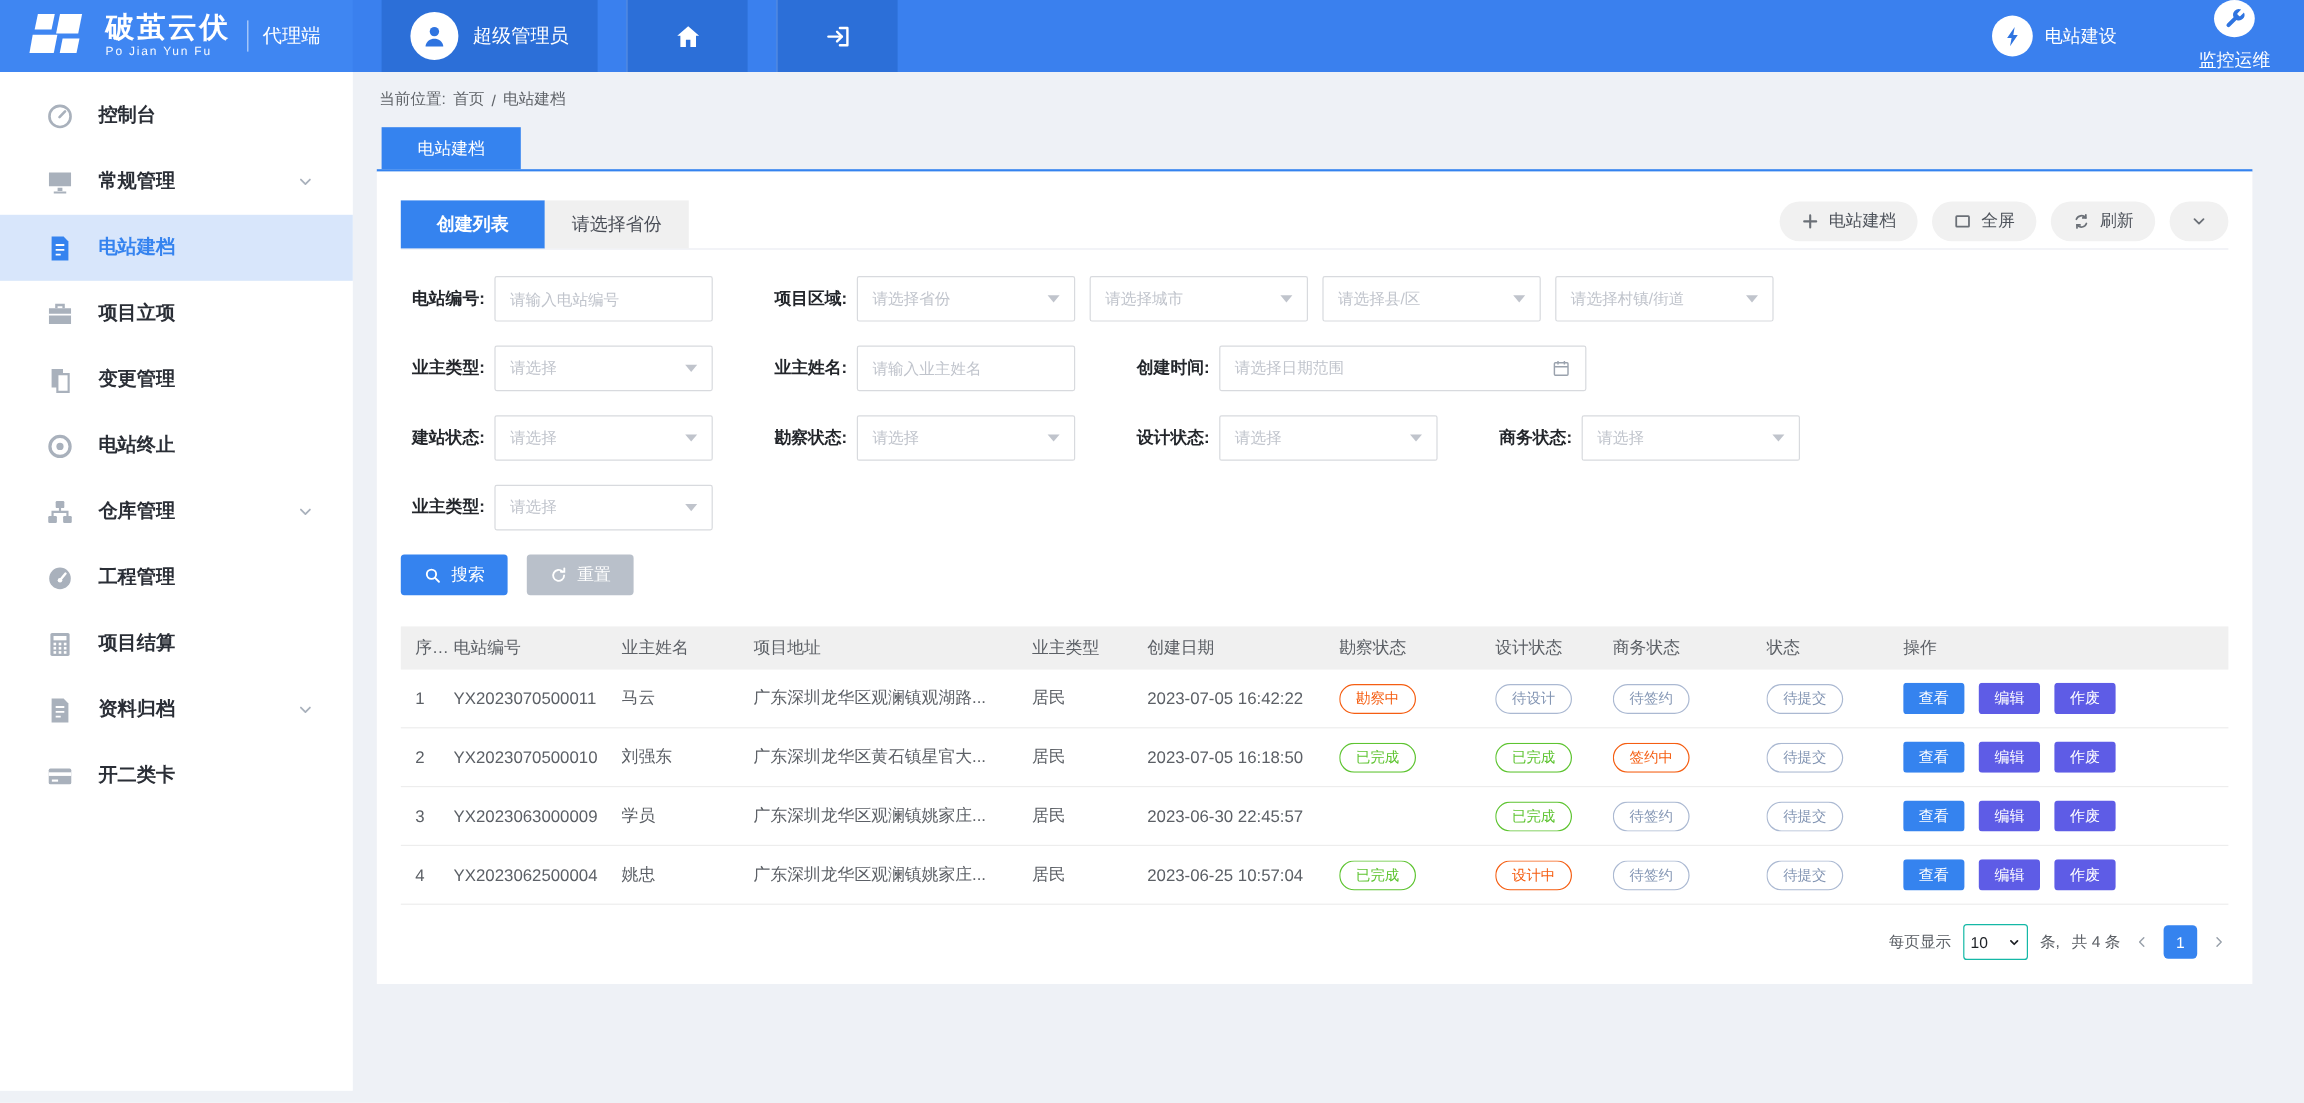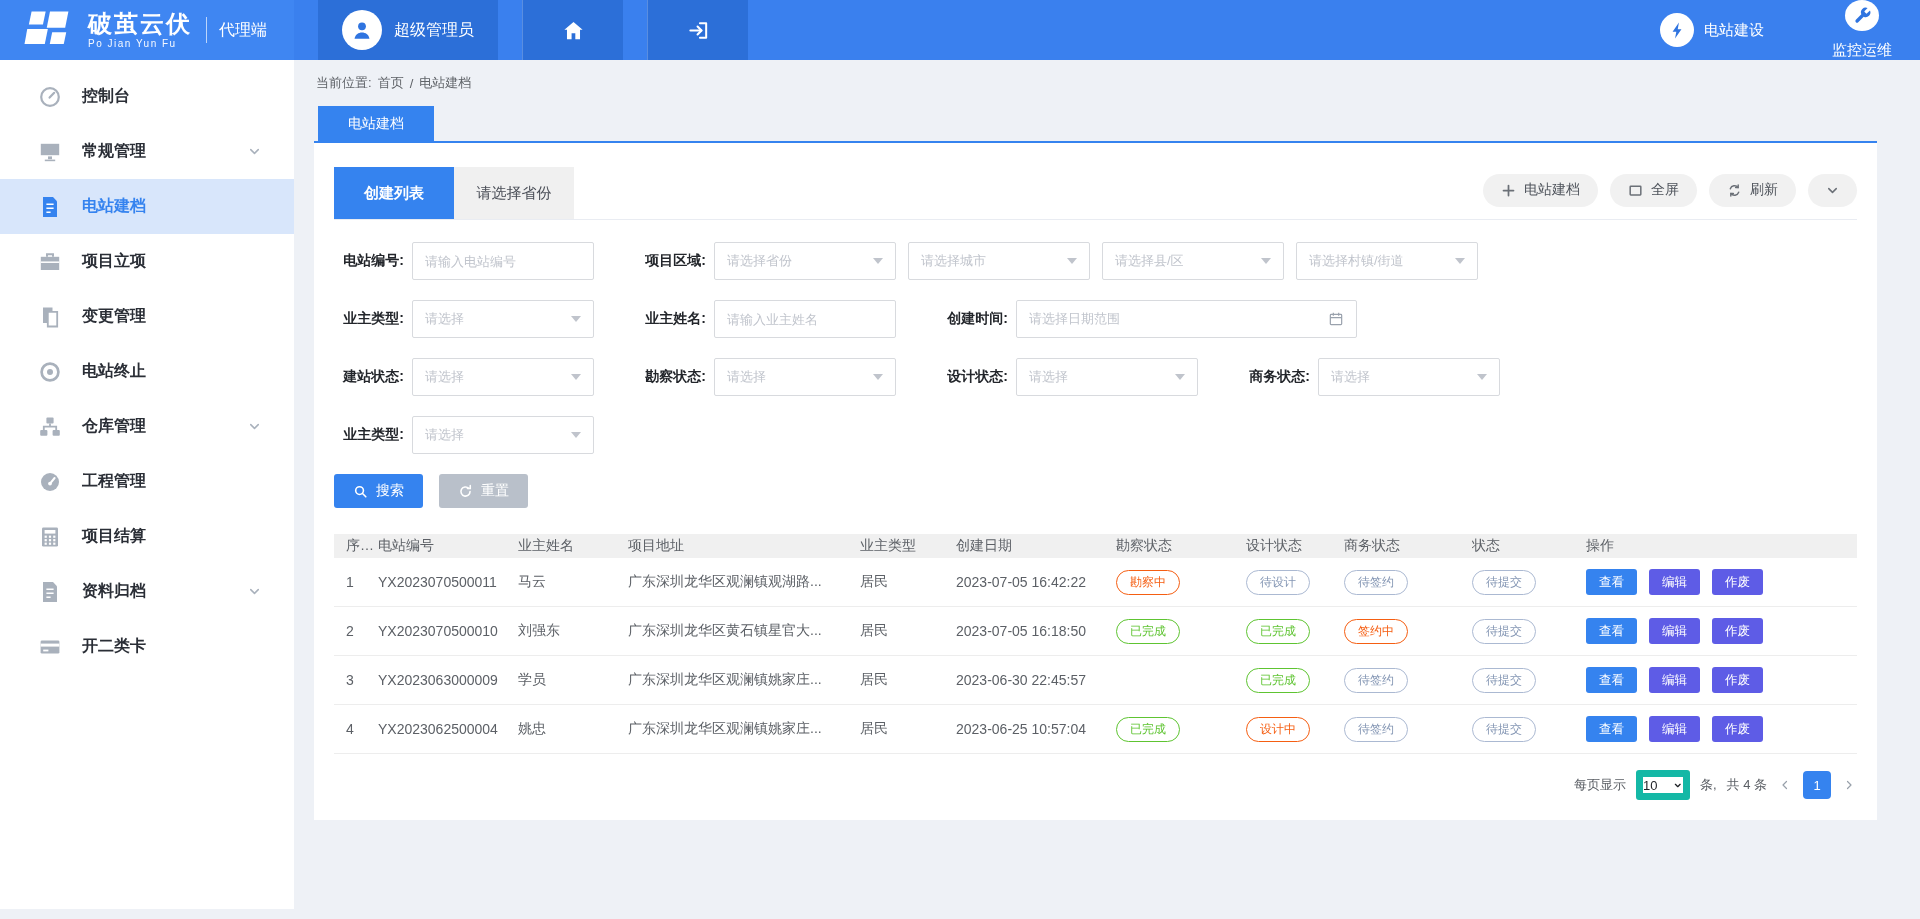--- a/index.html
+++ b/index.html
@@ -45,21 +45,21 @@
   .main{flex:1;padding:0 43px 0 20px;}
   .breadcrumb{height:46px;display:flex;align-items:center;gap:6px;font-size:13px;color:#5f6368;padding-left:2px;}
   .crumb-link{cursor:pointer;}
   .page-tabs{border-bottom:2px solid #3583ef;padding-left:4px;}
   .page-tab{display:inline-flex;width:116px;height:35px;align-items:center;justify-content:center;
             background:#3583ef;color:#fff;font-size:14px;cursor:pointer;}
 
   
   .card{background:#fff;padding:24px 20px 20px;}
   .tabs-row{display:flex;align-items:center;border-bottom:1px solid #e9ecf2;}
-  .tab{width:120px;height:52px;display:flex;align-items:center;justify-content:center;
+  .tab{width:120px;height:40px;display:flex;align-items:center;justify-content:center;
        font-size:15px;cursor:pointer;}
   .tab.active{background:#3583ef;color:#fff;font-weight:700;}
   .tab.inactive{background:#f0f0f0;color:#4a4e57;}
   .toolbar{margin-left:auto;display:flex;align-items:center;gap:12px;margin-bottom:6px;}
   .pill{height:33px;padding:0 18px;border-radius:17px;background:#f1f1f1;color:#4e535b;
         display:flex;align-items:center;gap:8px;font-size:14px;cursor:pointer;border:none;}
   .pill .icon{width:15px;height:15px;color:#6b7077;}
   .pill.pill-sm{padding:0 17px;}
 
   
@@ -68,55 +68,55 @@
   .f-group{display:flex;align-items:center;}
   .f-group.gap{margin-left:42px;}
   .f-group.no-label{margin-left:12px;}
   .f-label{width:70px;text-align:right;font-size:14px;font-weight:700;color:#23262b;
            margin-right:8px;white-space:nowrap;}
   .f-field{height:38px;border:1px solid #d8dade;border-radius:2px;background:#fff;
            display:flex;align-items:center;padding:0 12px;font-size:13px;color:#c0c4cc;cursor:pointer;}
   input.f-field{cursor:text;color:#333;}
   input.f-field::placeholder{color:#c0c4cc;}
   .f-w{width:182px;}
-  .f-date{width:341px;justify-content:space-between;}
+  .f-date{width:306px;justify-content:space-between;}
   .f-select{justify-content:space-between;}
   .caret{width:0;height:0;border-left:5px solid transparent;border-right:5px solid transparent;
          border-top:6px solid #c0c4cc;flex-shrink:0;margin-left:8px;}
   .cal-icon{width:16px;height:16px;color:#9aa2ad;flex-shrink:0;}
 
   .actions-row{display:flex;gap:16px;margin-top:4px;}
   .btn{height:34px;padding:0 19px;border:none;border-radius:3px;color:#fff;font-size:14px;
        display:flex;align-items:center;gap:8px;cursor:pointer;}
   .btn .icon{width:15px;height:15px;color:#fff;}
   .btn-search{background:#3583ef;}
   .btn-reset{background:#b9c0ca;}
 
   
   .table{margin-top:26px;}
   .t-head,.t-row{display:grid;align-items:center;
     grid-template-columns:44px 140px 110px 232px 96px 160px 130px 98px 128px 114px 1fr;}
-  .t-head{height:24px;background:#f0f0f0;color:#5c6066;font-size:14px;}
+  .t-head{height:36px;background:#f0f0f0;color:#5c6066;font-size:14px;}
   .t-row{height:49px;border-bottom:1px solid #ededed;font-size:14px;color:#5c6066;}
   .t-cell{overflow:hidden;white-space:nowrap;text-overflow:ellipsis;padding-right:8px;}
   .t-first{padding-left:12px;}
   .badge{display:inline-block;height:25px;line-height:23px;padding:0 13px;border:1px solid;
          border-radius:13px;font-size:12px;}
   .badge.orange{color:#f55e12;border-color:#f55e12;}
   .badge.green{color:#5ec431;border-color:#5ec431;}
   .badge.pending{color:#8496b4;border-color:#abb9d2;}
   .act{height:26px;padding:0 13px;border:none;border-radius:3px;color:#fff;font-size:12.5px;
        margin-right:12px;cursor:pointer;}
   .act-blue{background:#3583ef;}
   .act-indigo{background:#5e5ce6;}
 
   
   .pagination{display:flex;align-items:center;justify-content:flex-end;gap:10px;margin-top:16px;
               font-size:13px;color:#5c6066;}
-  .pg-select{width:54px;height:30px;border:7px solid #14b8a6;border-radius:3px;background:#fff;
+  .pg-select{width:54px;height:30px;border:1px solid #14b8a6;border-radius:3px;background:#fff;
              display:flex;align-items:center;justify-content:center;gap:16px;color:#1e2126;cursor:pointer;}
   .pg-caret{width:11px;height:11px;color:#1e2126;}
   .pg-arrow{width:16px;height:16px;color:#98a0aa;cursor:pointer;padding:0 2px;}
   .pg-page{width:28px;height:28px;border-radius:4px;background:#3583ef;color:#fff;
            display:flex;align-items:center;justify-content:center;cursor:pointer;}
 </style>
 </head>
 <body>
 
 <div class="header">

